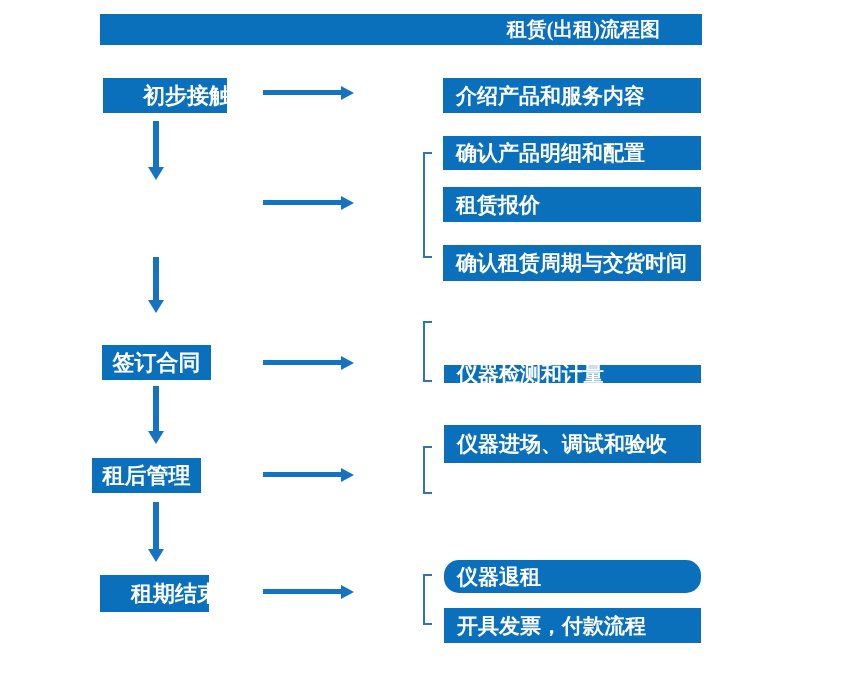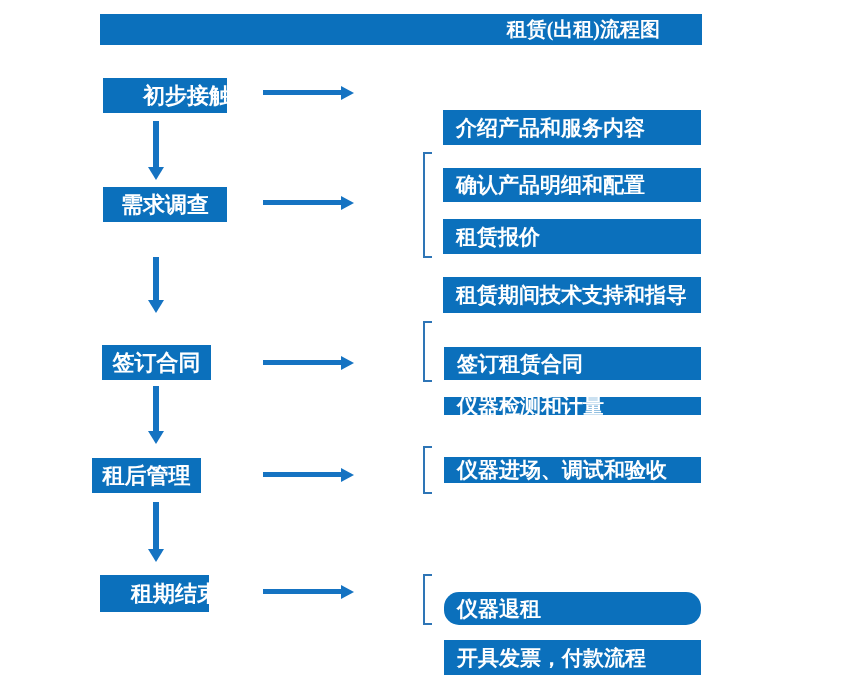--- a/index.html
+++ b/index.html
@@ -30,21 +30,21 @@
   }
   .title-text {
     color: var(--text, #ffffff);
     font-weight: bold;
     font-size: 20px;
     position: relative;
     left: -42px;
     white-space: nowrap;
   }
   .step { justify-content: center; font-size: 22px; }
-  .out  { padding-left: 13px; font-size: 21px; margin-top: 32px; }
+  .out  { padding-left: 13px; font-size: 21px; }
   .harrow-shaft { position: absolute; height: 5px; background: var(--arrow, #1573c2); }
   .harrow-head {
     position: absolute; width: 0; height: 0;
     border-left: 13px solid var(--arrow, #1573c2);
     border-top: 7px solid transparent;
     border-bottom: 7px solid transparent;
   }
   .varrow-shaft { position: absolute; width: 6px; background: var(--arrow, #1573c2); }
   .varrow-head {
     position: absolute; width: 0; height: 0;
@@ -64,23 +64,20 @@
 <body>
 
 <div class="canvas">
 
   <div class="title-bar">
     <span class="title-text">租赁(出租)流程图</span>
   </div>
 
   <div class="box step" style="left:103px; top:78px;  width:124px; height:35px;padding-left:44px;">
       <span>初步接触</span>
-    </div>
-  <div class="box step" style="left:103px; top:187px; width:124px; height:35px;">
-      <span>需求调查</span>
     </div>
   <div class="box step" style="left:102px; top:345px; width:109px; height:35px;">
       <span>签订合同</span>
     </div>
   <div class="box step" style="left:92px; top:458px; width:109px; height:35px;">
       <span>租后管理</span>
     </div>
   <div class="box step" style="left:100px; top:575px; width:109px; height:37px;padding-left:41px;">
       <span>租期结束</span>
     </div>
@@ -132,31 +129,28 @@
       <span>介绍产品和服务内容</span>
     </div>
 
   <div class="box out" style="left:443px; top:187px; width:258px; height:35px;">
       <span>租赁报价</span>
     </div>
   <div class="box out" style="left:443px; top:136px; width:258px; height:34px;">
       <span>确认产品明细和配置</span>
     </div>
   <div class="box out" style="left:443px; top:245px; width:258px; height:36px;">
-      <span>租赁期间技术支持和指导</span>
+      <span>确认租赁周期与交货时间</span>
     </div>
 
-  <div class="box out" style="left:444px; top:315px; width:257px; height:33px;">
-      <span>签订租赁合同</span>
-    </div>
   <div class="box out" style="left:444px; top:365px; width:257px; height:18px;">
       <span>仪器检测和计量</span>
     </div>
 
-  <div class="box out" style="left:444px; top:425px; width:257px; height:26px;">
+  <div class="box out" style="left:444px; top:425px; width:257px; height:38px;">
       <span>仪器进场、调试和验收</span>
     </div>
 
   <div class="box out" style="left:444px; top:560px; width:257px; height:33px;border-radius:15px;">
       <span>仪器退租</span>
     </div>
   <div class="box out" style="left:444px; top:608px; width:257px; height:35px;">
       <span>开具发票，付款流程</span>
     </div>
 

